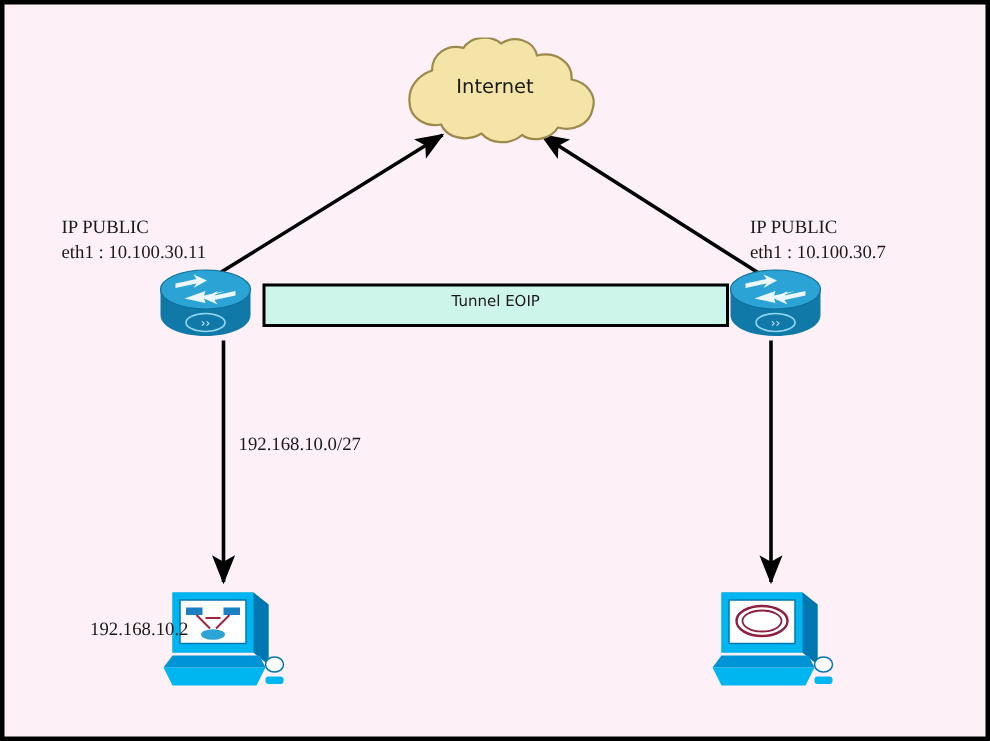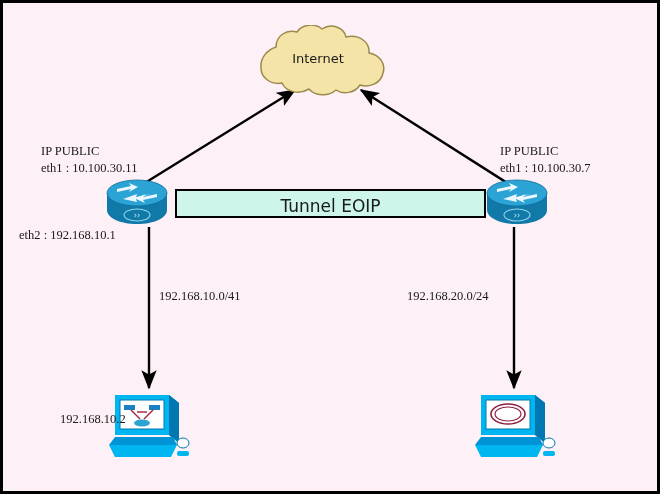--- a/index.html
+++ b/index.html
@@ -21,21 +21,21 @@
     position: absolute;
     color: #1a1a1a;
     font-size: 12.5px;
     line-height: 16px;
     white-space: nowrap;
     font-family: Liberation Serif, serif;
   }
   
   #cloud-group {
     position: absolute;
-    left: 240px;
+    left: 252px;
     top: 22px;
     width: 150px;
     height: 74px;
   }
   #cloud-text {
     position: absolute;
     left: 0;
     top: 26px;
     width: 150px;
     text-align: center;
@@ -52,21 +52,21 @@
     background: #cdf5e9;
     border: 2px solid #000000;
     box-sizing: border-box;
   }
   #tunnel-label {
     position: absolute;
     left: 0;
     top: 5px;
     width: 307px;
     text-align: center;
-    font-size: 17px;
+    font-size: 10px;
     color: #1a1a1a;
   }
   
   .router {
     position: absolute;
     width: 64px;
     height: 50px;
   }
   
   .pc {
@@ -133,40 +133,38 @@
       <path d="M52,20 L38,23 L40,26 L31,22 L40,17 L38,20 L52,17 Z" fill="#eaf7ff"></path>
       <path d="M18,22 L32,17 L31,20 L45,17 L31,22 L32,25 Z" fill="#ffffff" opacity="0.9"></path>
 
       <ellipse cx="32" cy="38" rx="13" ry="6" fill="none" stroke="#8fd4ee" stroke-width="1.1"></ellipse>
       <text x="32" y="41" font-size="8" fill="#cfeefb" text-anchor="middle" font-family="DejaVu Sans, sans-serif">››</text>
     </svg>
   </div>
 
   <div class="label" style="left:38px; top:140px;">IP PUBLIC</div>
   <div class="label" style="left:38px; top:157px;text-align:center;">eth1 : 10.100.30.11</div>
-  <div class="label" style="left:16px; top:224px;">eth2 : 192.168.10.1</div>
 
   <div class="router" style="left:482px; top:174px;">
     <svg width="64" height="50" viewBox="0 0 64 50" xmlns="http://www.w3.org/2000/svg">
       <path d="M2,16 L2,33 C2,41 15,47 32,47 C49,47 62,41 62,33 L62,16 Z" fill="#1079a8"></path>
       <ellipse cx="32" cy="16" rx="30" ry="13" fill="#2ba3d4"></ellipse>
       <ellipse cx="32" cy="16" rx="30" ry="13" fill="none" stroke="#0f6f9c" stroke-width="0.8"></ellipse>
       <path d="M12,12 L26,9 L24,6 L33,10 L24,15 L26,12 L12,15 Z" fill="#eaf7ff"></path>
       <path d="M52,20 L38,23 L40,26 L31,22 L40,17 L38,20 L52,17 Z" fill="#eaf7ff"></path>
       <path d="M18,22 L32,17 L31,20 L45,17 L31,22 L32,25 Z" fill="#ffffff" opacity="0.9"></path>
       <ellipse cx="32" cy="38" rx="13" ry="6" fill="none" stroke="#8fd4ee" stroke-width="1.1"></ellipse>
       <text x="32" y="41" font-size="8" fill="#cfeefb" text-anchor="middle" font-family="DejaVu Sans, sans-serif">››</text>
     </svg>
   </div>
 
   <div class="label" style="left:497px; top:140px;">IP PUBLIC</div>
   <div class="label" style="left:497px; top:157px;">eth1 : 10.100.30.7</div>
 
-  <div class="label" style="left:156px; top:285px;">192.168.10.0/41</div>
-  <div class="label" style="left:404px; top:285px;">192.168.20.0/24</div>
+  <div class="label" style="left:156px; top:285px;">192.168.10.0/27</div>
 
   <div class="pc" style="left:104px; top:388px;">
     <svg width="84" height="72" viewBox="0 0 84 72" xmlns="http://www.w3.org/2000/svg">
 
       <path d="M8,4 L62,4 L72,12 L72,52 L62,44 L8,44 Z" fill="#0094d6"></path>
       <path d="M62,4 L72,12 L72,52 L62,44 Z" fill="#0077b0"></path>
 
       <rect x="8" y="4" width="54" height="40" fill="#00b6f0"></rect>
       <rect x="13" y="9" width="44" height="29" fill="#ffffff" stroke="#0077b0" stroke-width="1"></rect>
 

